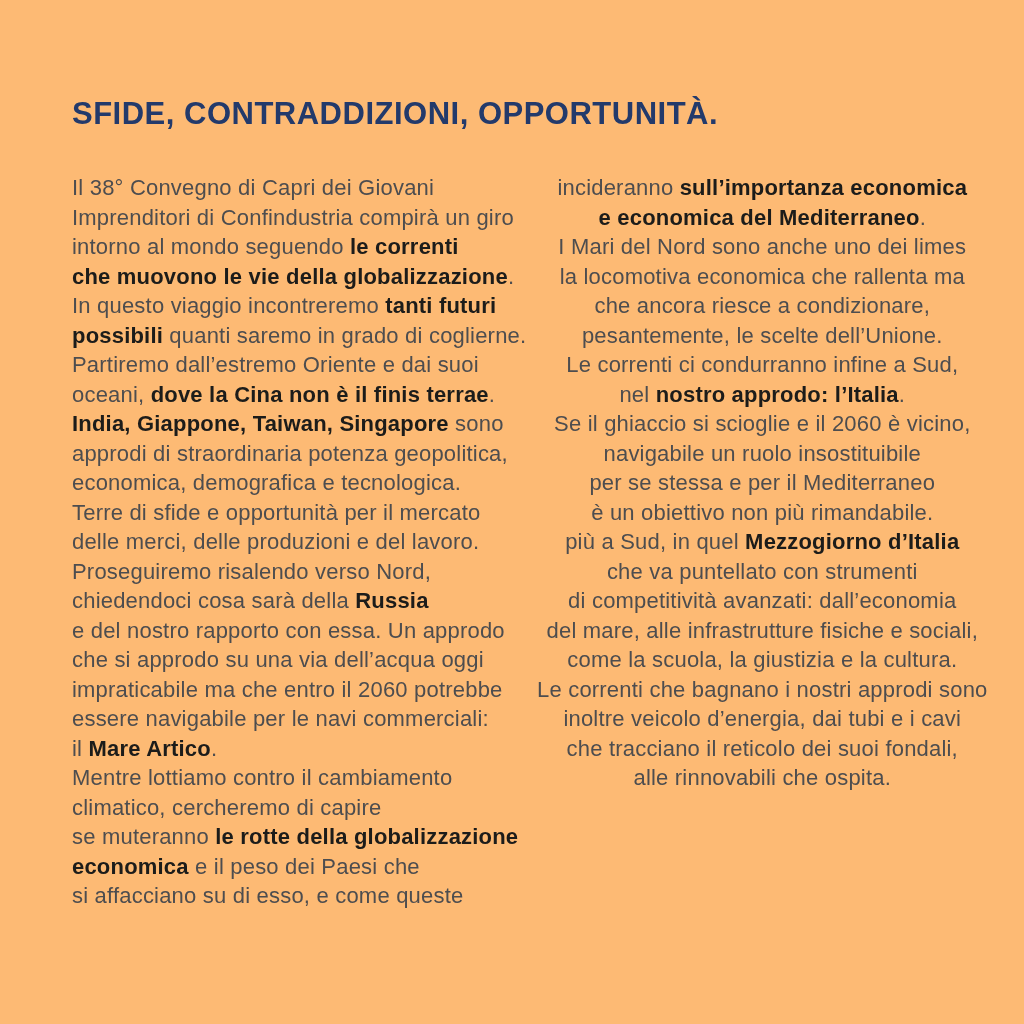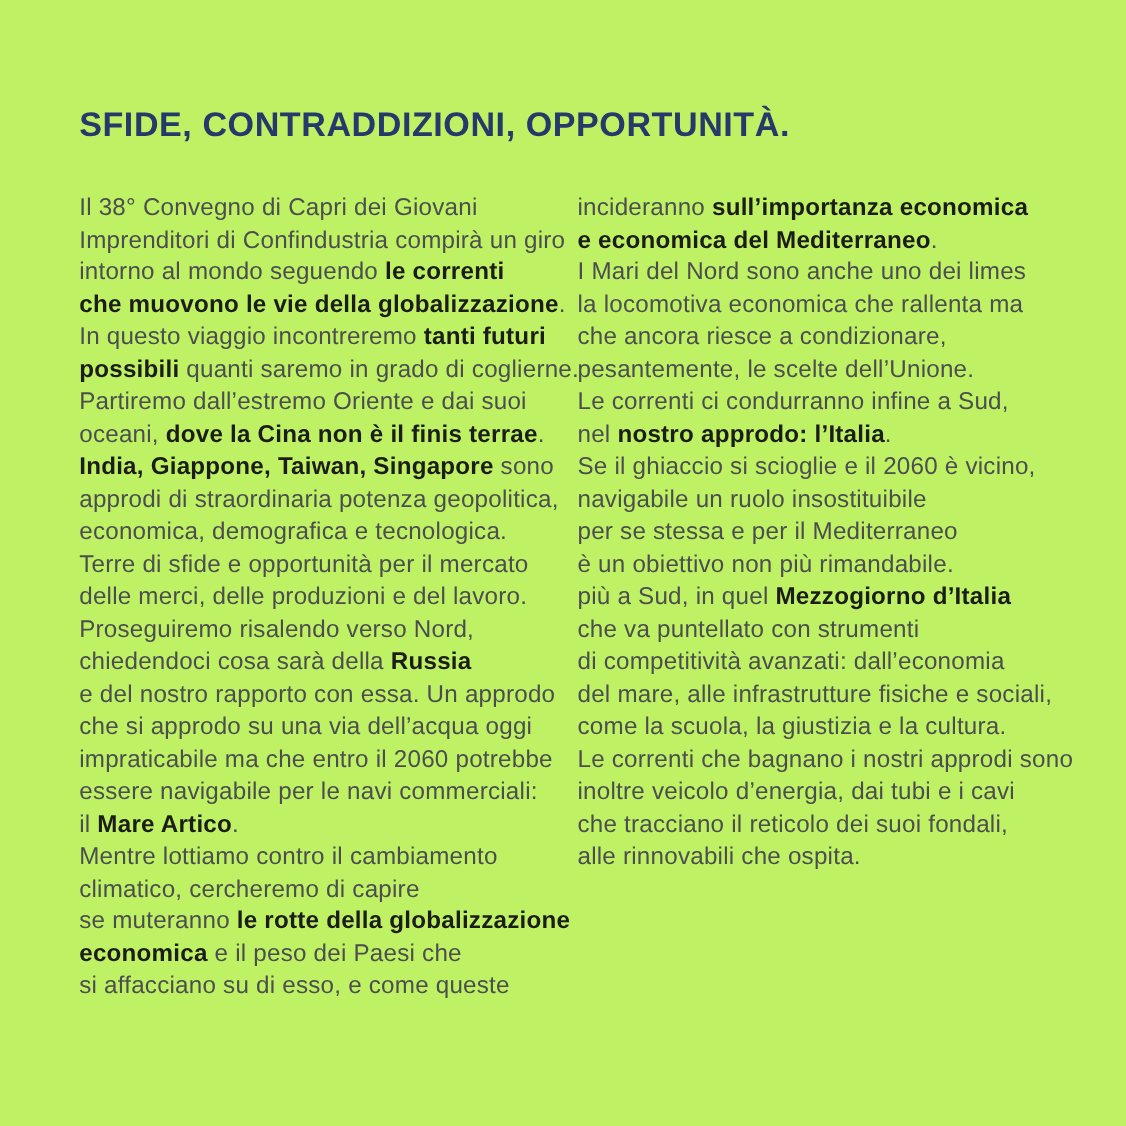--- a/index.html
+++ b/index.html
@@ -4,21 +4,21 @@
 <style>
   html, body {
     margin: 0;
     padding: 0;
     background: #ffffff;
   }
   .page {
     position: relative;
     width: 1024px;
     height: 1024px;
-    background: #bef264;
+    background: #fdba74;
     overflow: hidden;
     font-family: "Liberation Sans", "DejaVu Sans", sans-serif;
   }
   .title {
     position: absolute;
     left: 72px;
     top: 96px;
     margin: 0;
     font-size: 31px;
     font-weight: 700;
@@ -29,21 +29,21 @@
   .columns {
     position: absolute;
     left: 72px;
     top: 173px;
   }
   .col {
     position: absolute;
     top: 0;
   }
   .col-0 { left: 0; }
-  .col-1 { left: 453px; }
+  .col-1 { left: 465px; text-align: center; }
   .line {
     font-size: 22px;
     line-height: 29.5px;
     letter-spacing: 0.2px;
     color: var(--body-color, #4d4d4f);
     white-space: nowrap;
   }
   .line .b {
     font-weight: 700;
     color: var(--bold-color, #1c1c1a);

